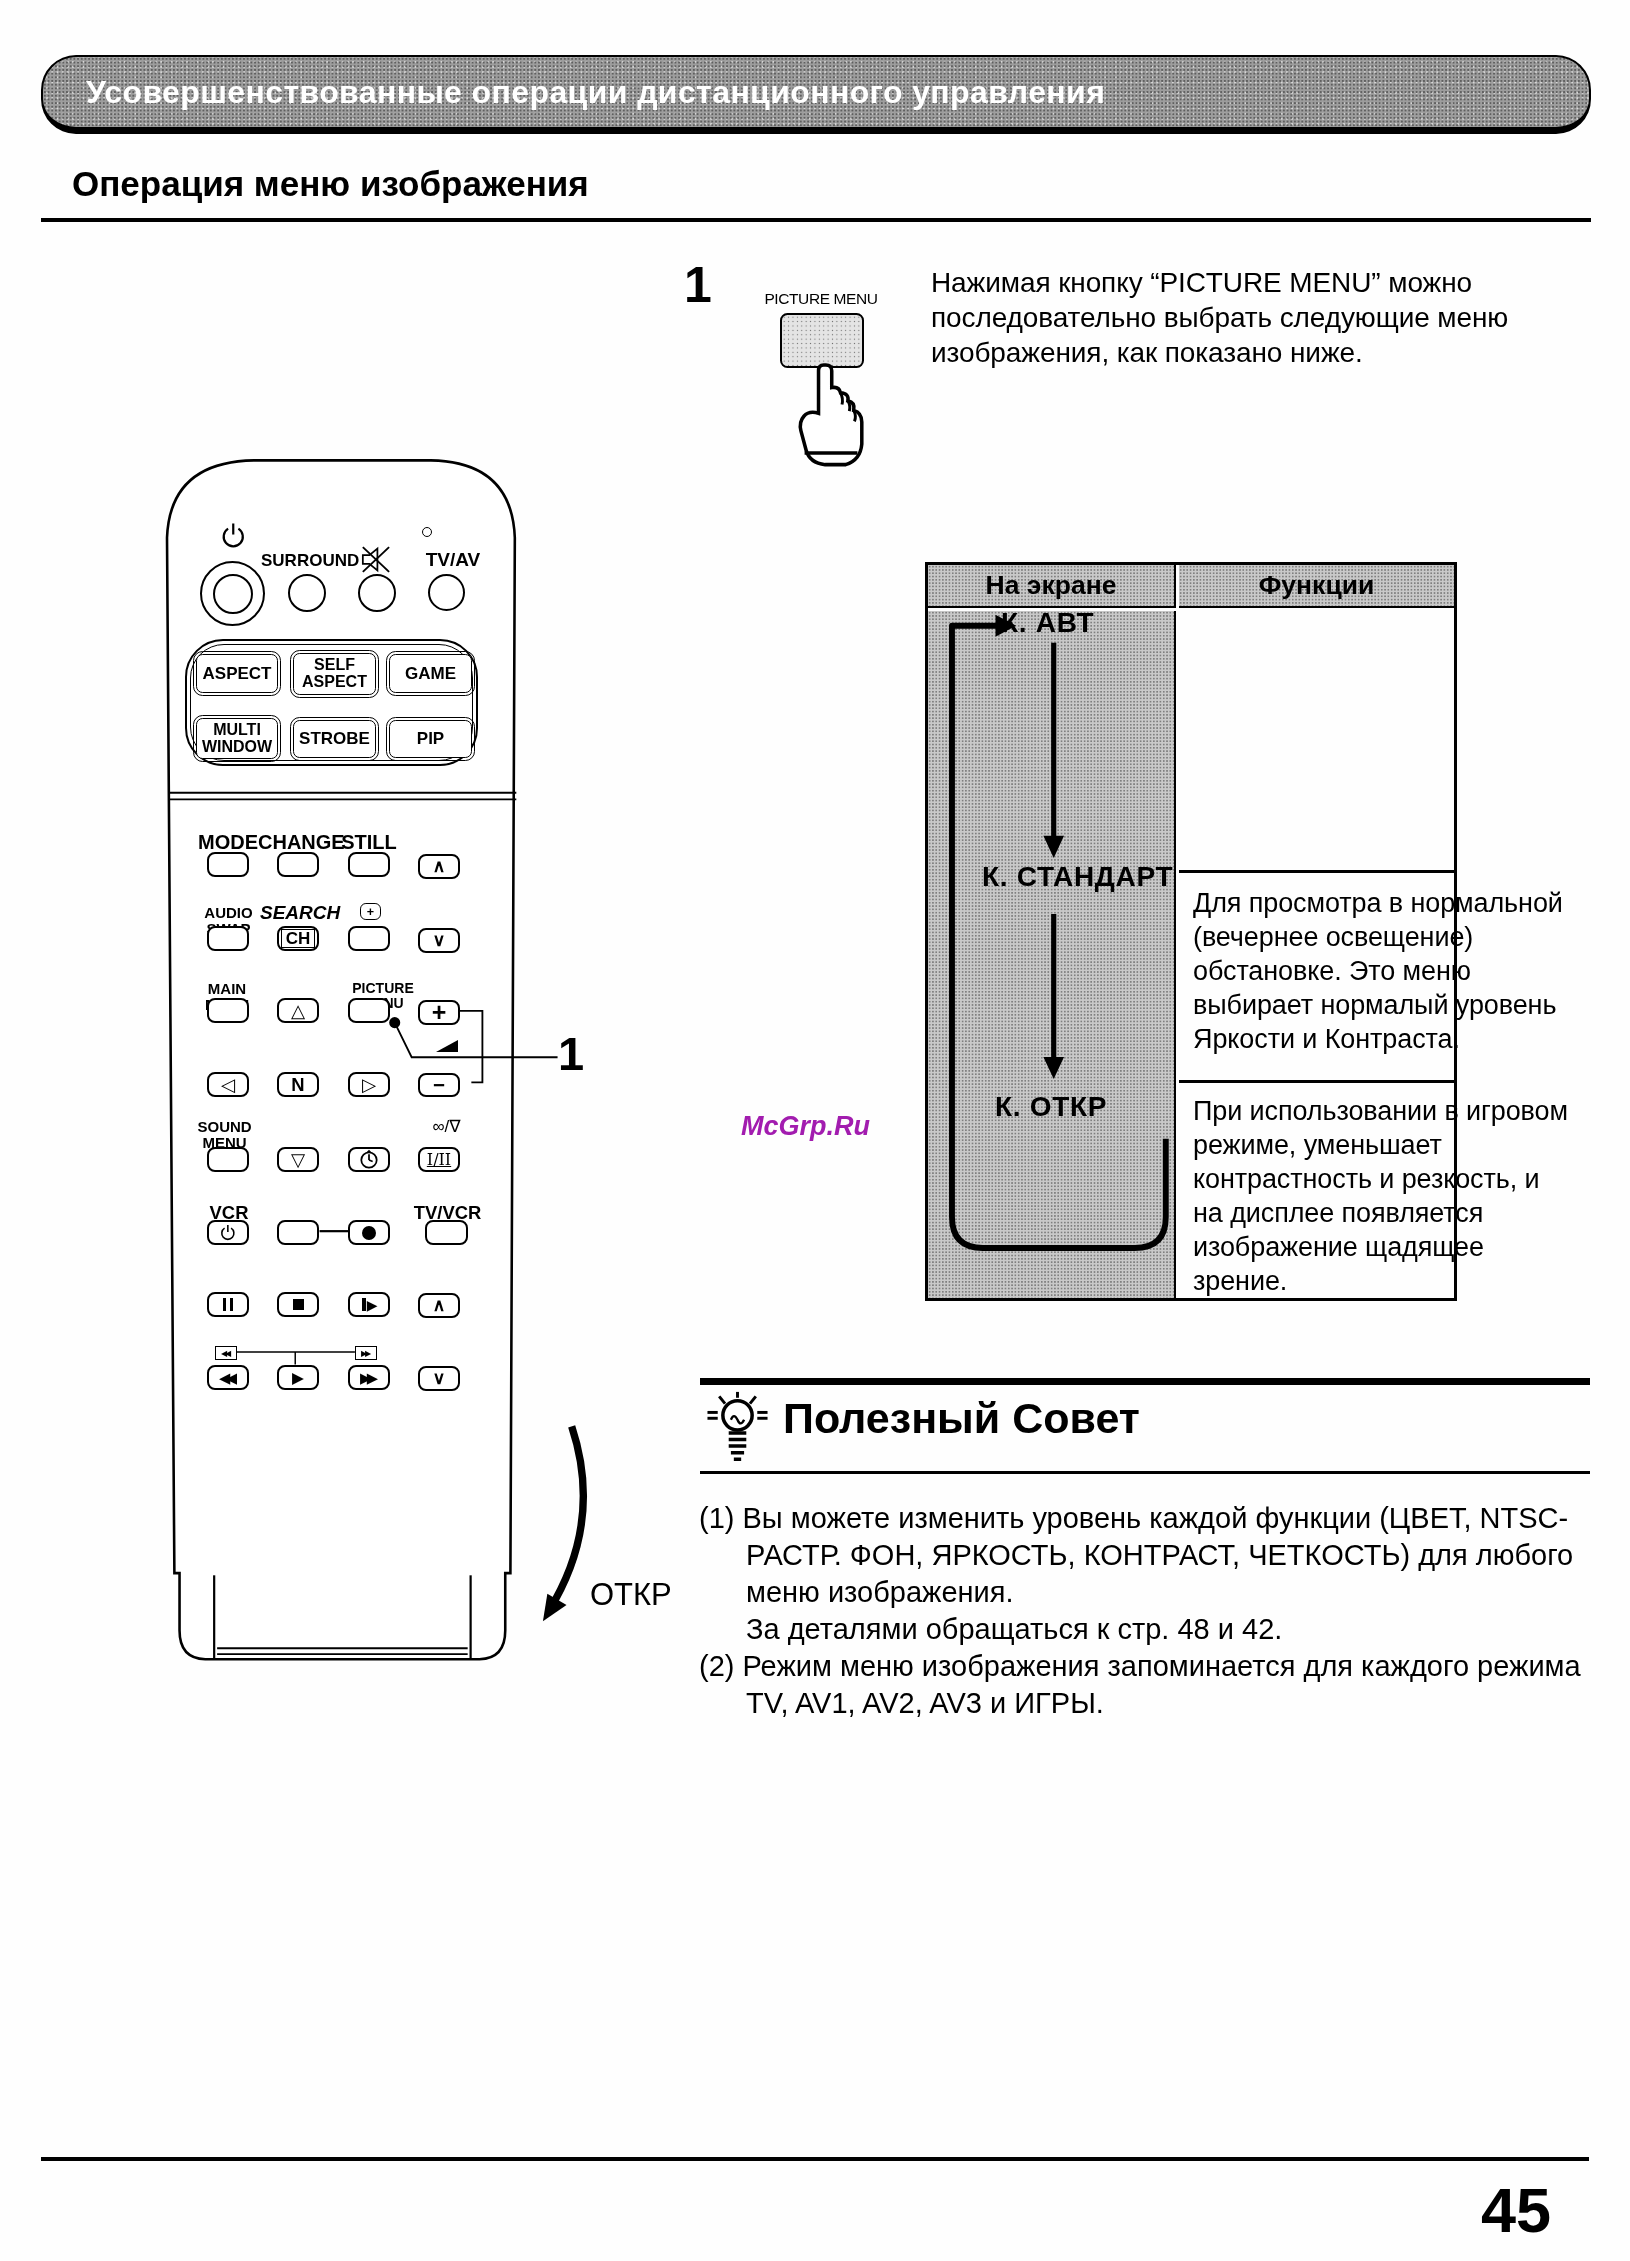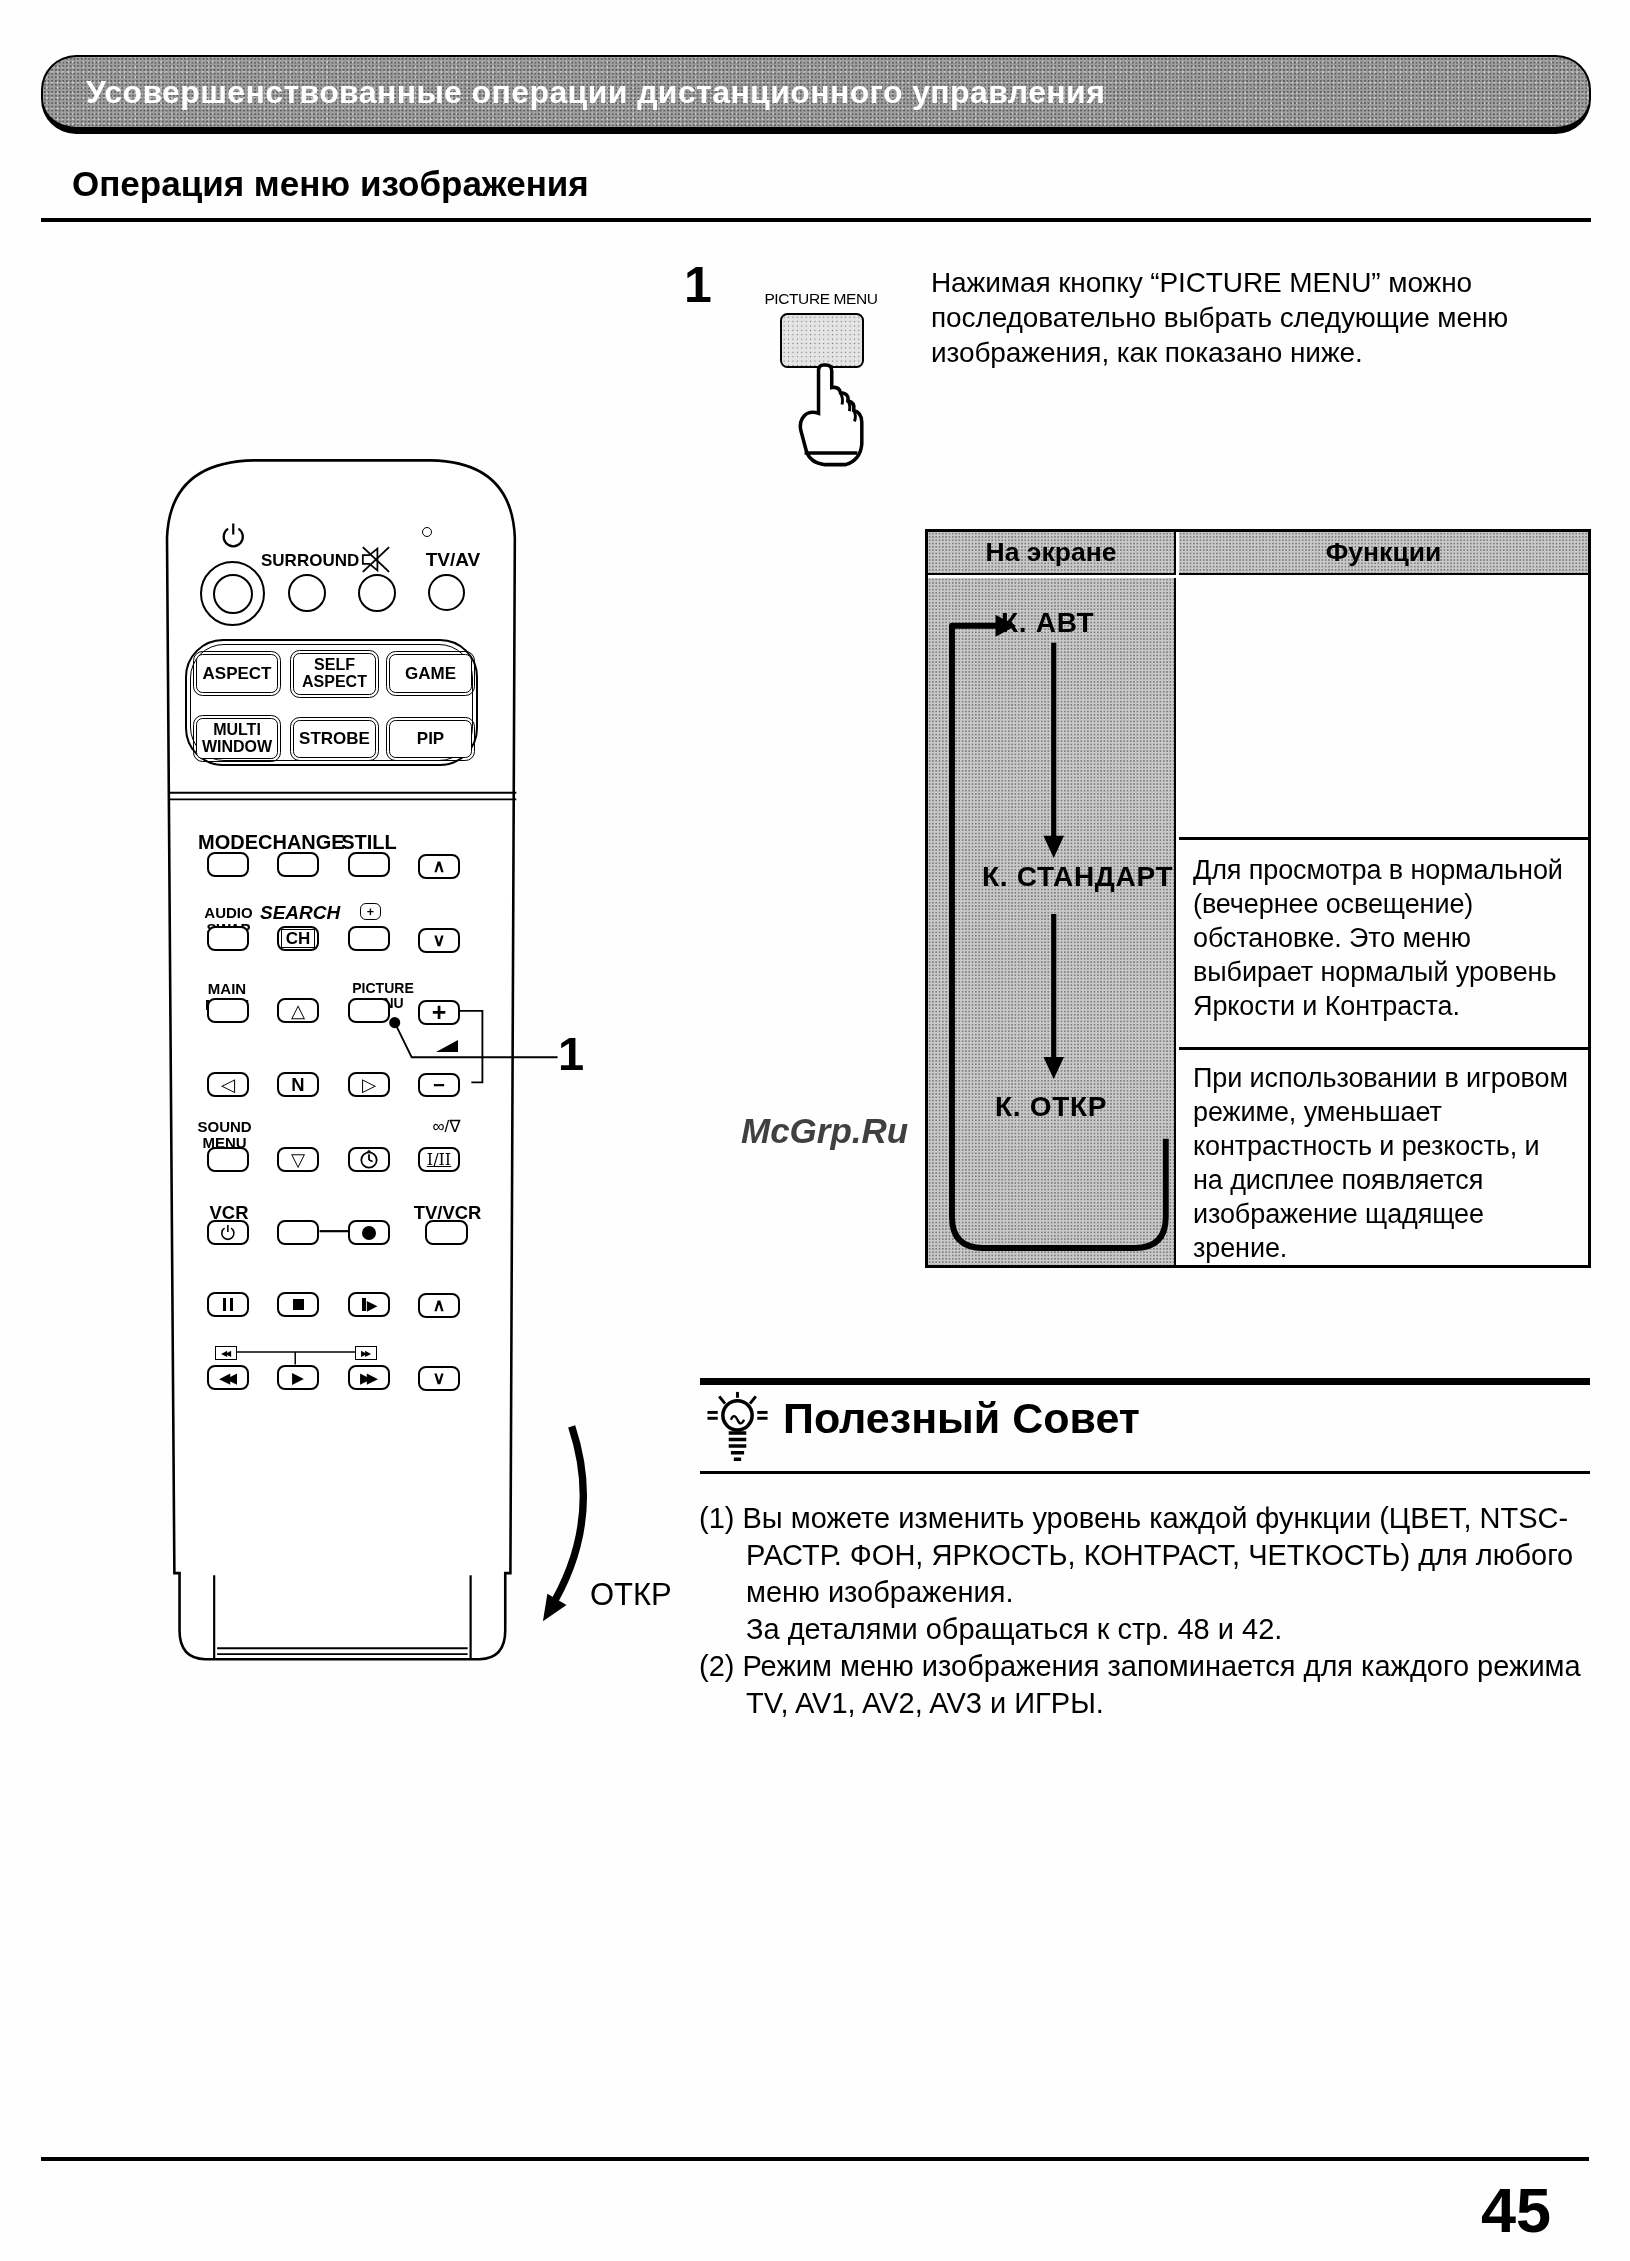--- a/index.html
+++ b/index.html
@@ -215,21 +215,21 @@
     </div>
   <div class="btn btn-std glyph" style="left:260px;top:913px;font-size:17.7px;">∨</div>
 </div>
 
 <svg class="abs" style="left:509px;top:1419px;overflow:visible;" width="118" height="214" viewBox="0 0 160 290">
   <path d="M 85,10 Q 128,140 54,260" fill="none" stroke="#000" stroke-width="10"></path>
   <polygon points="46,274 78,252 52,237" fill="#000"></polygon>
 </svg>
 <div class="abs" style="left:590px;top:1577px;font-size:31px;">ОТКР</div>
 
-<div class="abs" style="left:925px;top:529px;width:666px;height:739px;border:3.7px solid #000;text-decoration:underline;">
+<div class="abs" style="left:925px;top:562px;width:532px;height:739px;border:3.7px solid #000;text-decoration:underline;">
   <div class="abs ht-mid" style="left:0;top:0;width:248px;height:43px;border-right:2.9px solid #000;border-bottom:2.9px solid #000;display:flex;align-items:center;justify-content:center;">
     <span style="font-size:26.5px;font-weight:bold;">На экране</span>
   </div>
   <div class="abs ht-mid" style="left:251px;top:0;right:0;height:43px;border-bottom:2.9px solid #000;display:flex;align-items:center;justify-content:center;">
     <span style="font-size:26.5px;font-weight:bold;">Функции</span>
   </div>
   <div class="abs ht-mid" style="left:0;top:46px;width:248px;bottom:0;border-right:2.9px solid #000;"></div>
   <div class="abs" style="left:251px;top:305px;right:0;height:2.9px;background:#000;"></div>
   <div class="abs" style="left:251px;top:515px;right:0;height:2.9px;background:#000;"></div>
   <div class="abs desc" style="left:265px;top:321px;width:383px;">Для просмотра в нормальной (вечернее освещение) обстановке. Это меню выбирает нормалый уровень Яркости и Контраста.</div>
@@ -241,21 +241,21 @@
   <polygon points="122,43 94,28 94,58" fill="#000"></polygon>
   <line x1="173" y1="66" x2="173" y2="334" stroke="#000" stroke-width="7"></line>
   <polygon points="173,358 159,328 187,328" fill="#000"></polygon>
   <line x1="173" y1="434" x2="173" y2="634" stroke="#000" stroke-width="7"></line>
   <polygon points="173,658 159,628 187,628" fill="#000"></polygon>
 </svg>
 <div class="abs" style="left:1001px;top:607px;font-size:28px;font-weight:600;letter-spacing:0.7px;">К. АВТ</div>
 <div class="abs" style="left:982px;top:861px;font-size:28px;font-weight:600;letter-spacing:0.7px;">К. СТАНДАРТ</div>
 <div class="abs" style="left:995px;top:1091px;font-size:28px;font-weight:600;letter-spacing:0.7px;">К. ОТКР</div>
 
-<div class="abs" style="left:741px;top:1111px;font-size:35px;font-weight:bold;font-style:italic;color:#404040;">McGrp.Ru</div>
+<div class="abs" style="left:741px;top:1111px;font-size:27px;font-weight:bold;font-style:italic;color:#a21caf;">McGrp.Ru</div>
 
 <div class="abs" style="left:700px;top:1378px;width:890px;height:6.6px;background:#000;"></div>
 <svg class="abs" style="left:706px;top:1390px;" width="63" height="80" viewBox="0 0 43 54">
   <line x1="21.5" y1="1" x2="21.5" y2="5" stroke="#000" stroke-width="2"></line>
   <line x1="9" y1="4" x2="13" y2="9" stroke="#000" stroke-width="2"></line>
   <line x1="34" y1="4" x2="30" y2="9" stroke="#000" stroke-width="2"></line>
   <line x1="1" y1="15" x2="8" y2="15" stroke="#000" stroke-width="2"></line>
   <line x1="1" y1="19" x2="8" y2="19" stroke="#000" stroke-width="2"></line>
   <line x1="35" y1="15" x2="42" y2="15" stroke="#000" stroke-width="2"></line>
   <line x1="35" y1="19" x2="42" y2="19" stroke="#000" stroke-width="2"></line>

